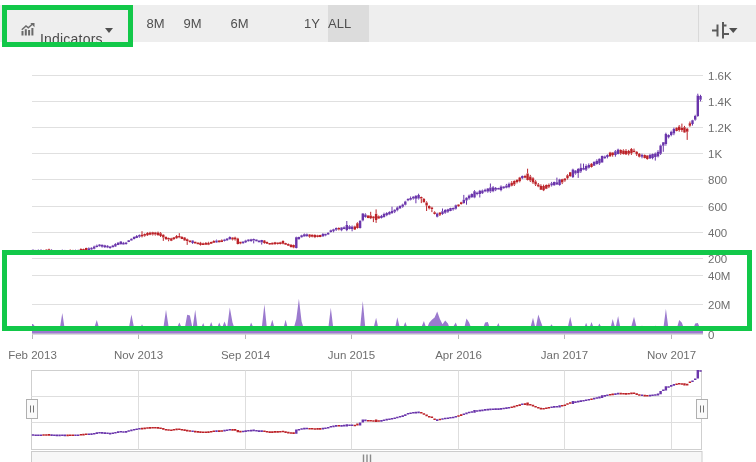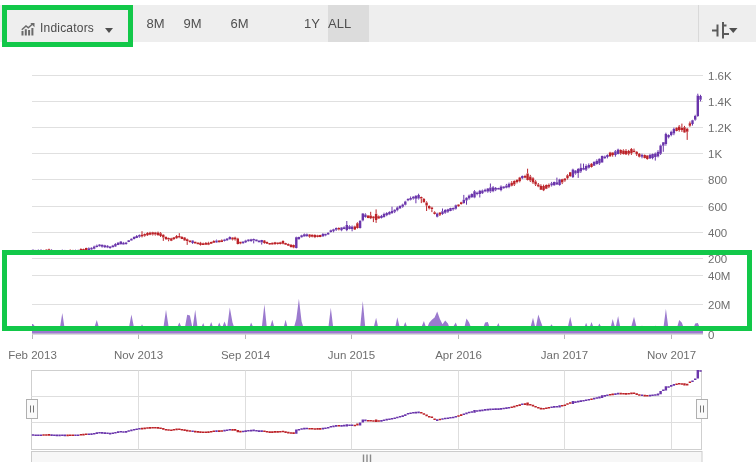--- a/index.html
+++ b/index.html
@@ -1,21 +1,21 @@
 <!DOCTYPE html>
 <html><head><meta charset="utf-8"><style>
 *{margin:0;padding:0;box-sizing:border-box}
 body{width:756px;height:462px;background:#fff;font-family:"Liberation Sans",sans-serif;position:relative;overflow:hidden}
 .abs{position:absolute}
 #toolbar{left:0;top:5px;width:756px;height:37px;background:#eeeeee}
 .pbtn{position:absolute;top:0;height:37px;line-height:37px;text-align:center;font-size:13px;color:#4f4f4f}
 #allsel{left:328px;width:41px;background:#dcdcdc}
 #sep{left:698px;top:5px;width:1px;height:37px;background:#d9d9d9}
 .gbox{border:5px solid #12c849;background:transparent;z-index:5}
-#ind-txt{left:40px;top:5px;height:37px;line-height:37px;font-size:12px;color:#4a4a4a;letter-spacing:0.2px}
+#ind-txt{left:40px;top:16px;height:37px;line-height:37px;font-size:14px;color:#4a4a4a;letter-spacing:0.2px}
 svg{display:block}
 </style></head>
 <body>
 <div class="abs" style="left:0;top:12px">
     <svg width="756" height="462" viewBox="0 0 756 462" font-family="Liberation Sans, sans-serif">
       <path d="M32.0 63.5H703.0M32.0 89.5H703.0M32.0 115.5H703.0M32.0 141.5H703.0M32.0 167.5H703.0M32.0 194.5H703.0M32.0 220.5H703.0M32.0 246.5H703.0" stroke="#e0e0e0" stroke-width="1" fill="none"></path>
       <text x="708" y="67.7" font-size="11.5" fill="#6e6e6e">1.6K</text>
       <text x="708" y="93.7" font-size="11.5" fill="#6e6e6e">1.4K</text>
       <text x="708" y="119.7" font-size="11.5" fill="#6e6e6e">1.2K</text>
       <text x="708" y="145.7" font-size="11.5" fill="#6e6e6e">1K</text>

